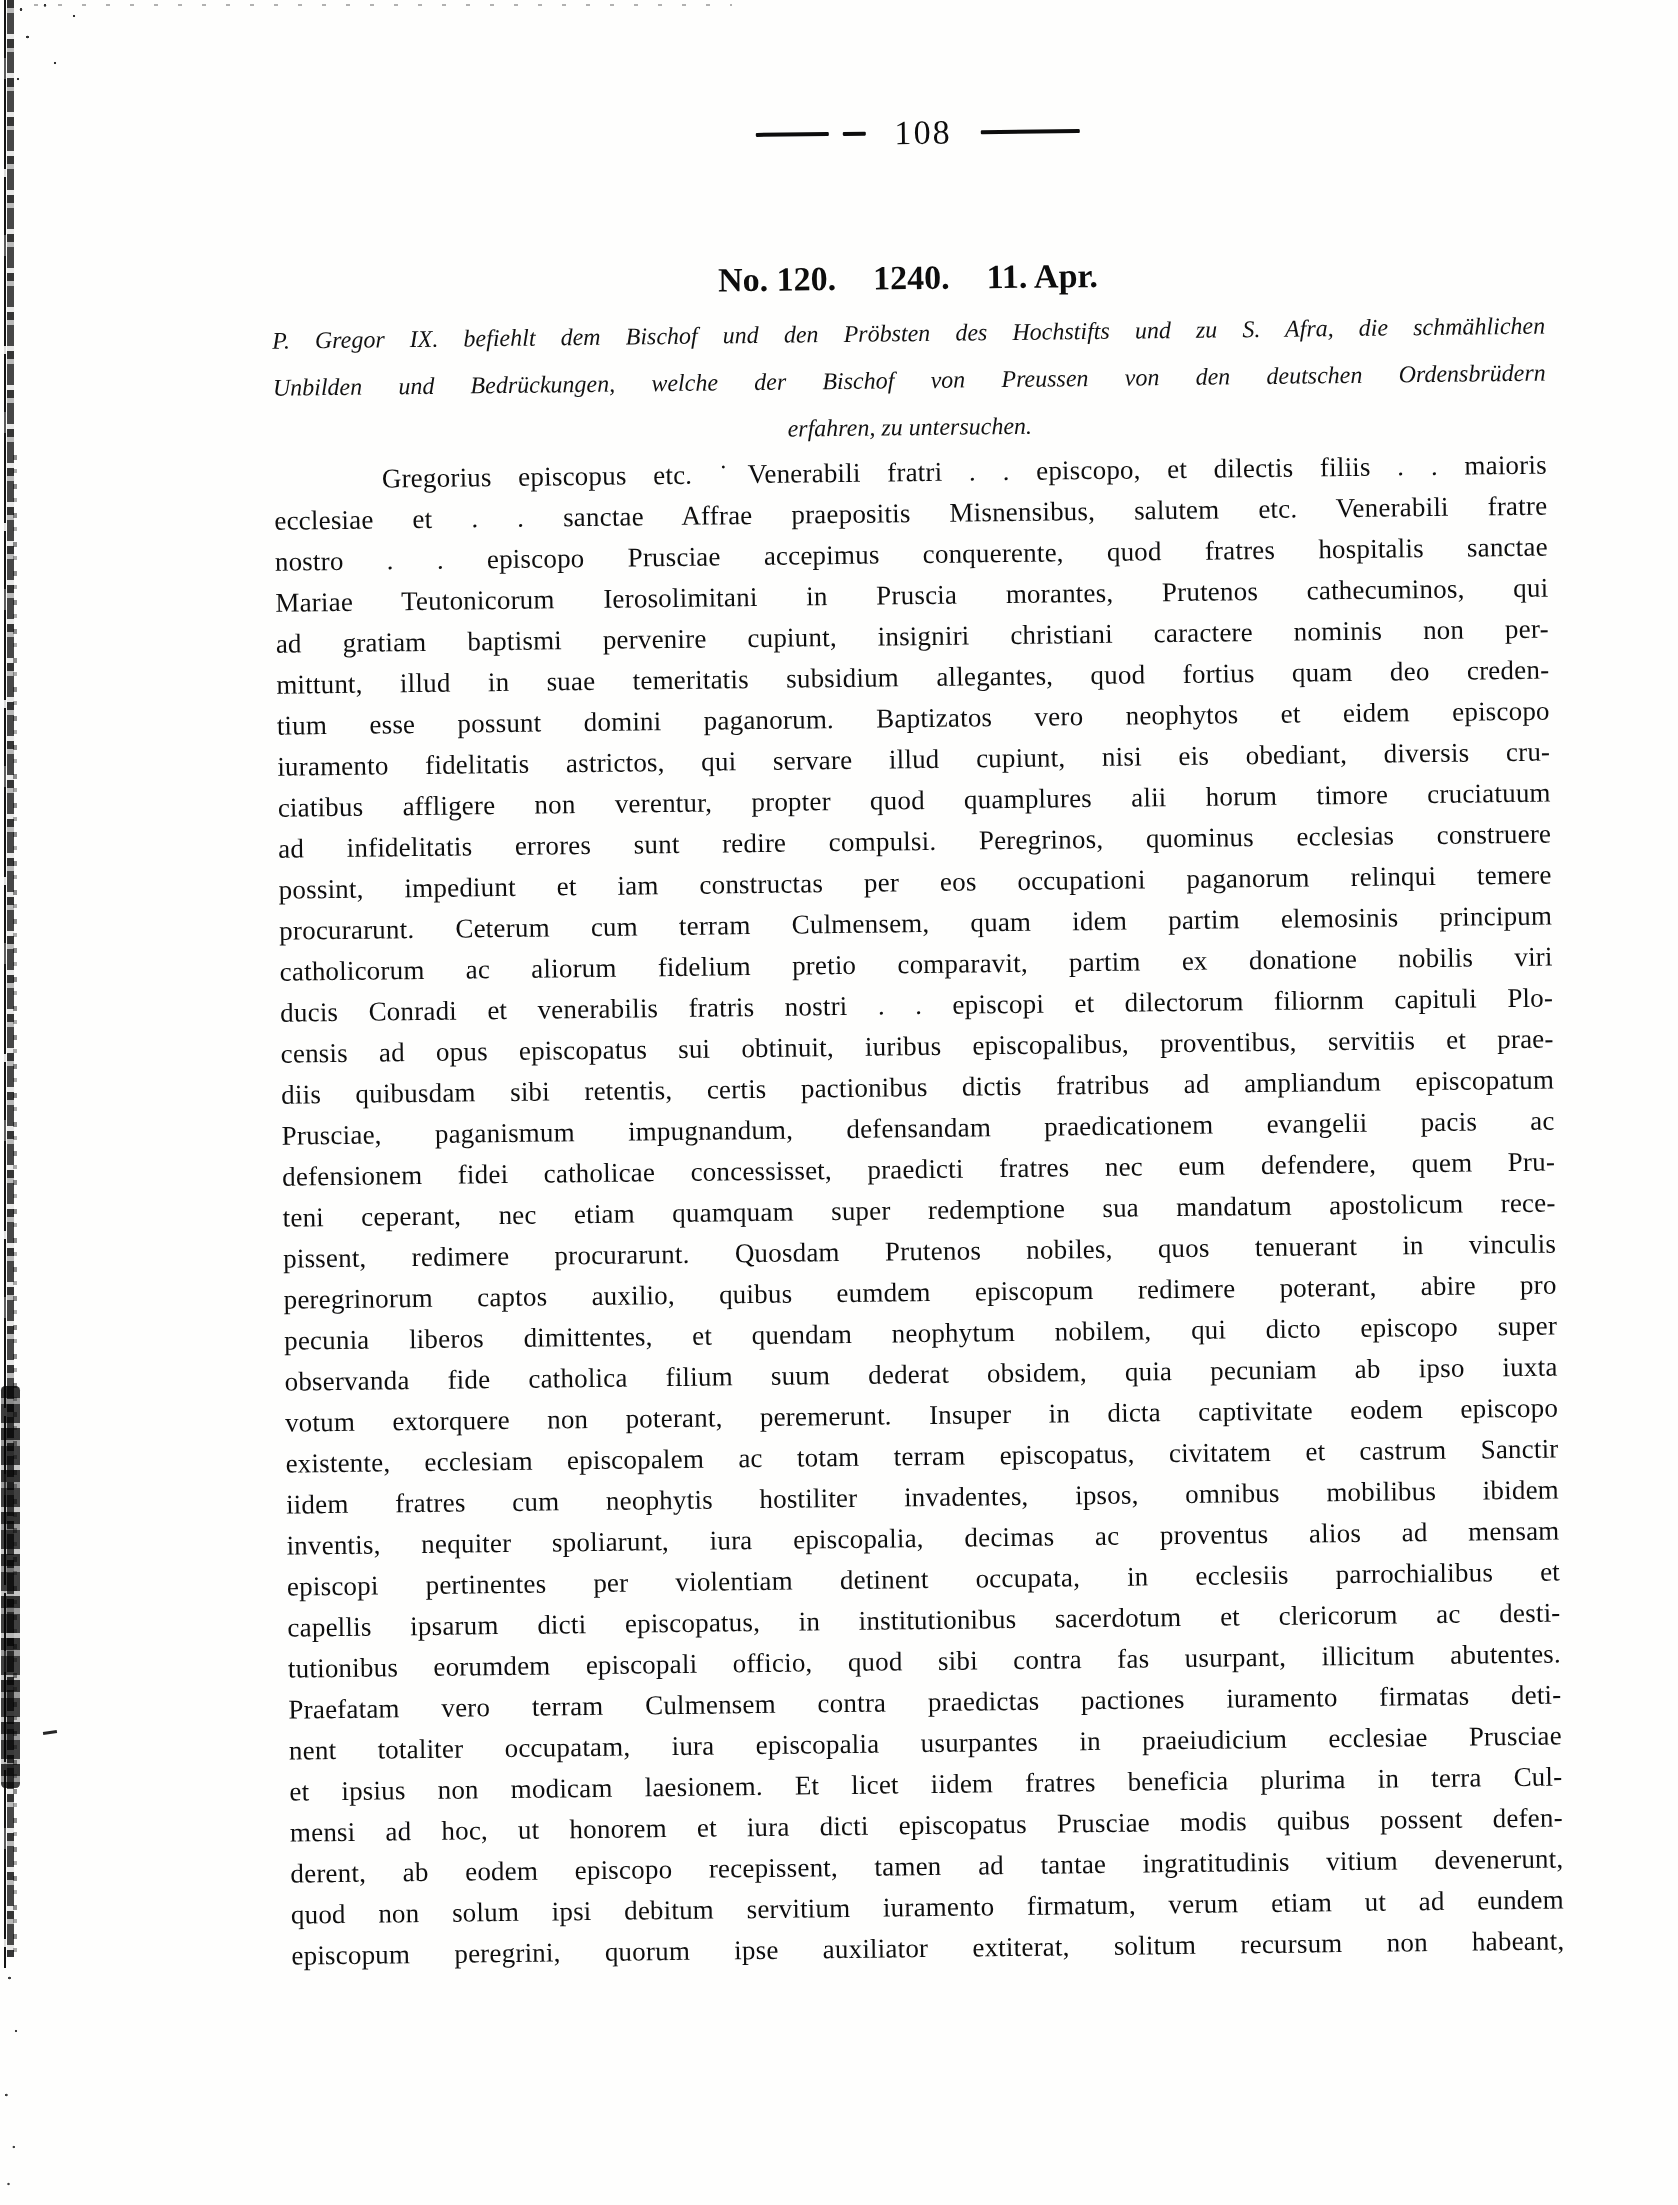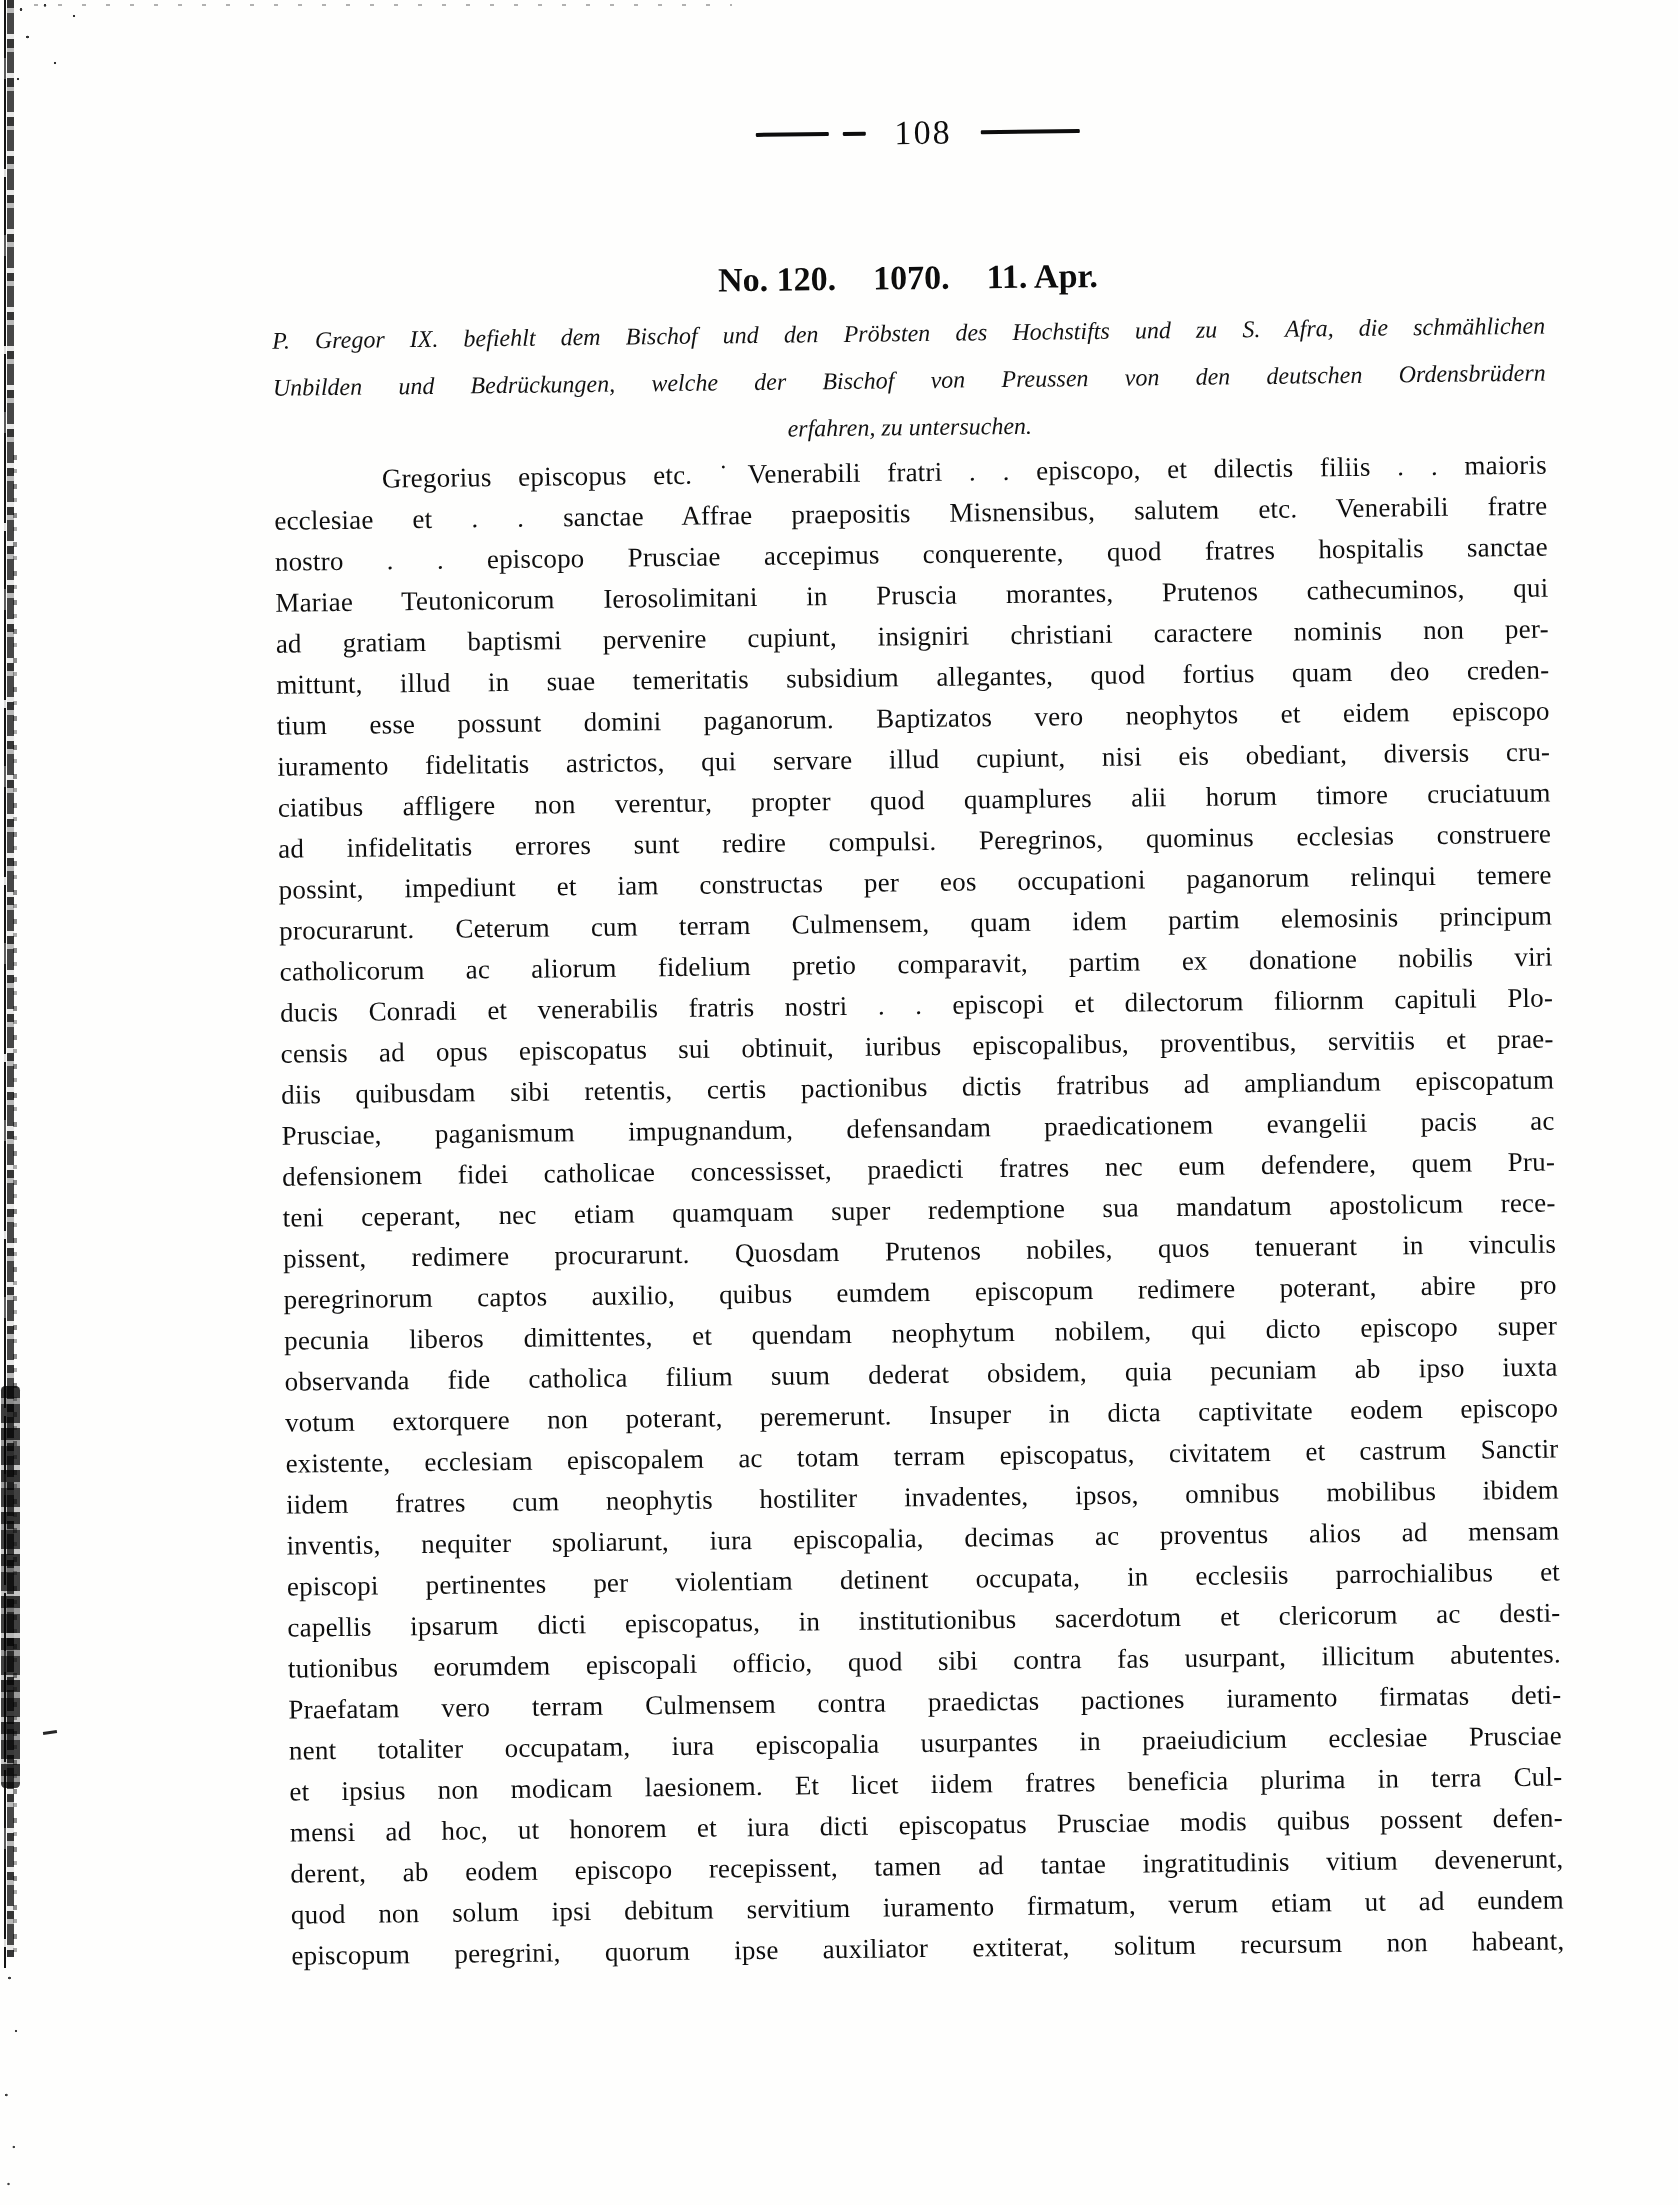--- a/index.html
+++ b/index.html
@@ -96,21 +96,21 @@
 
   <div class="pagenum-row">
     <span class="dash long-l"></span>
     <span class="dash short-l"></span>
     <span class="pagenum">108</span>
     <span class="dash long-r"></span>
   </div>
 
   <div class="heading">
     <span>No. 120.</span>
-    <span>1070.</span>
+    <span>1240.</span>
     <span>11. Apr.</span>
   </div>
 
   <div class="summary">
       <div class="sum-line">P. Gregor IX. befiehlt dem Bischof und den Pröbsten des Hochstifts und zu S. Afra, die schmählichen</div>
       <div class="sum-line">Unbilden und Bedrückungen, welche der Bischof von Preussen von den deutschen Ordensbrüdern</div>
       <div class="sum-line">erfahren, zu untersuchen.</div>
     </div>
 
   <div class="body-text">

